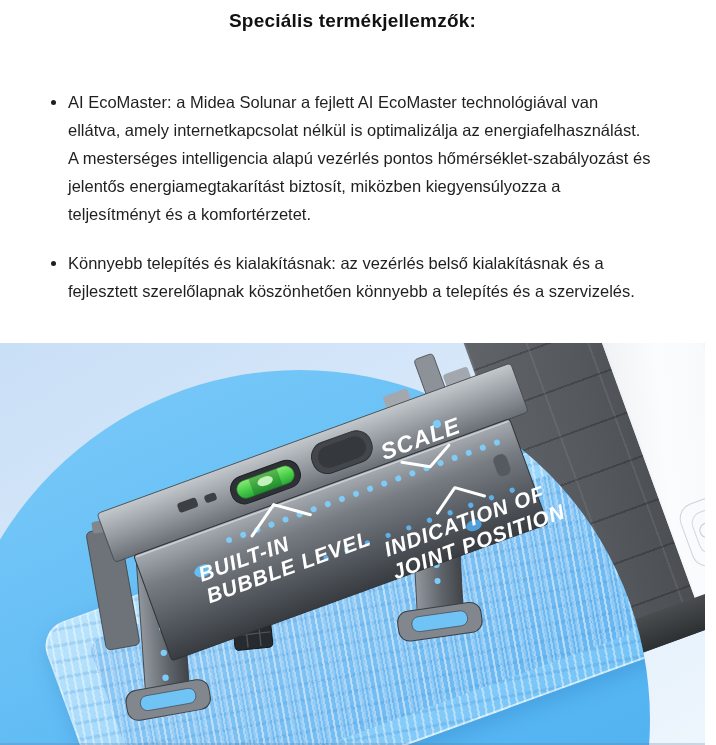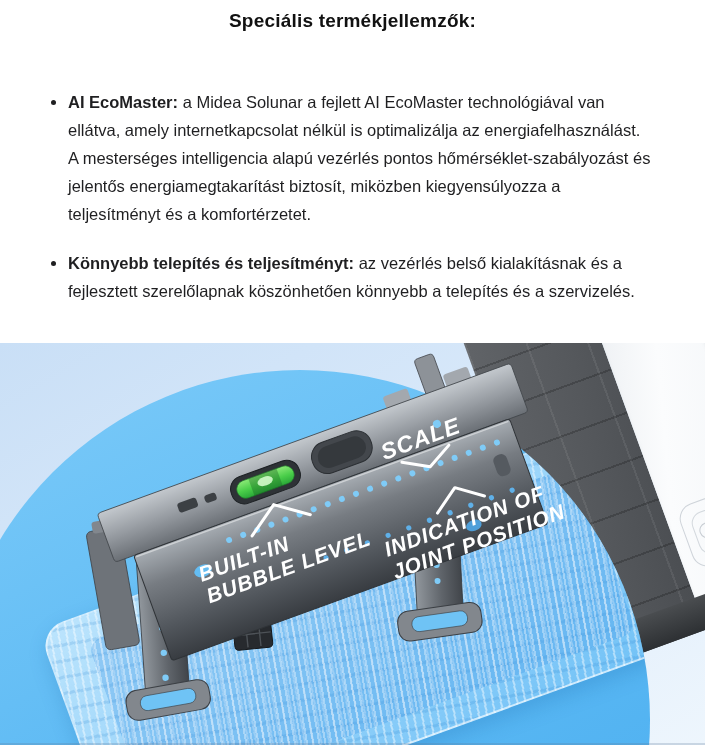--- a/index.html
+++ b/index.html
@@ -10,21 +10,21 @@
   .title{
     margin:0;padding-top:10px;text-align:center;
     font-size:19px;font-weight:bold;letter-spacing:.2px;color:#111;
   }
   .features{
     margin:56px 0 0 0;padding:0 52px 0 68px;list-style:disc outside;
   }
   .features li{
     margin-bottom:21px;font-size:16.5px;line-height:28px;color:#1f1f21;
   }
-  .features .lead{font-weight:bold;margin-top:36px;}
+  .features .lead{font-weight:normal;margin-top:36px;}
   
   .hero{
     position:absolute;left:0;top:343px;width:716px;height:402px;overflow:hidden;
   }
   .hero-bg{
     position:absolute;inset:0;
     background:linear-gradient(150deg,var(--background_top,#c9dff6) 0%,#d9e9fa 45%,var(--background_bottom,#eef6fd) 100%);
   }
   
   .unit{
@@ -103,21 +103,21 @@
 <div class="page">
 
   <h1 class="title">Speciális termékjellemzők:</h1>
 
   <ul class="features">
     <li>
       <span class="lead">AI EcoMaster:</span>
       <span>a Midea Solunar a fejlett AI EcoMaster technológiával van ellátva, amely internetkapcsolat nélkül is optimalizálja az energiafelhasználást. A mesterséges intelligencia alapú vezérlés pontos hőmérséklet-szabályozást és jelentős energiamegtakarítást biztosít, miközben kiegyensúlyozza a teljesítményt és a komfortérzetet.</span>
     </li>
     <li>
-      <span class="lead">Könnyebb telepítés és teljesítményt:</span>
+      <span class="lead">Könnyebb telepítés és kialakításnak:</span>
       <span>az vezérlés belső kialakításnak és a fejlesztett szerelőlapnak köszönhetően könnyebb a telepítés és a szervizelés.</span>
     </li>
   </ul>
 
   <div class="hero">
     <div class="hero-bg"></div>
 
     <div class="unit">
       <div class="unit-back"></div>
       <div class="unit-shell">

